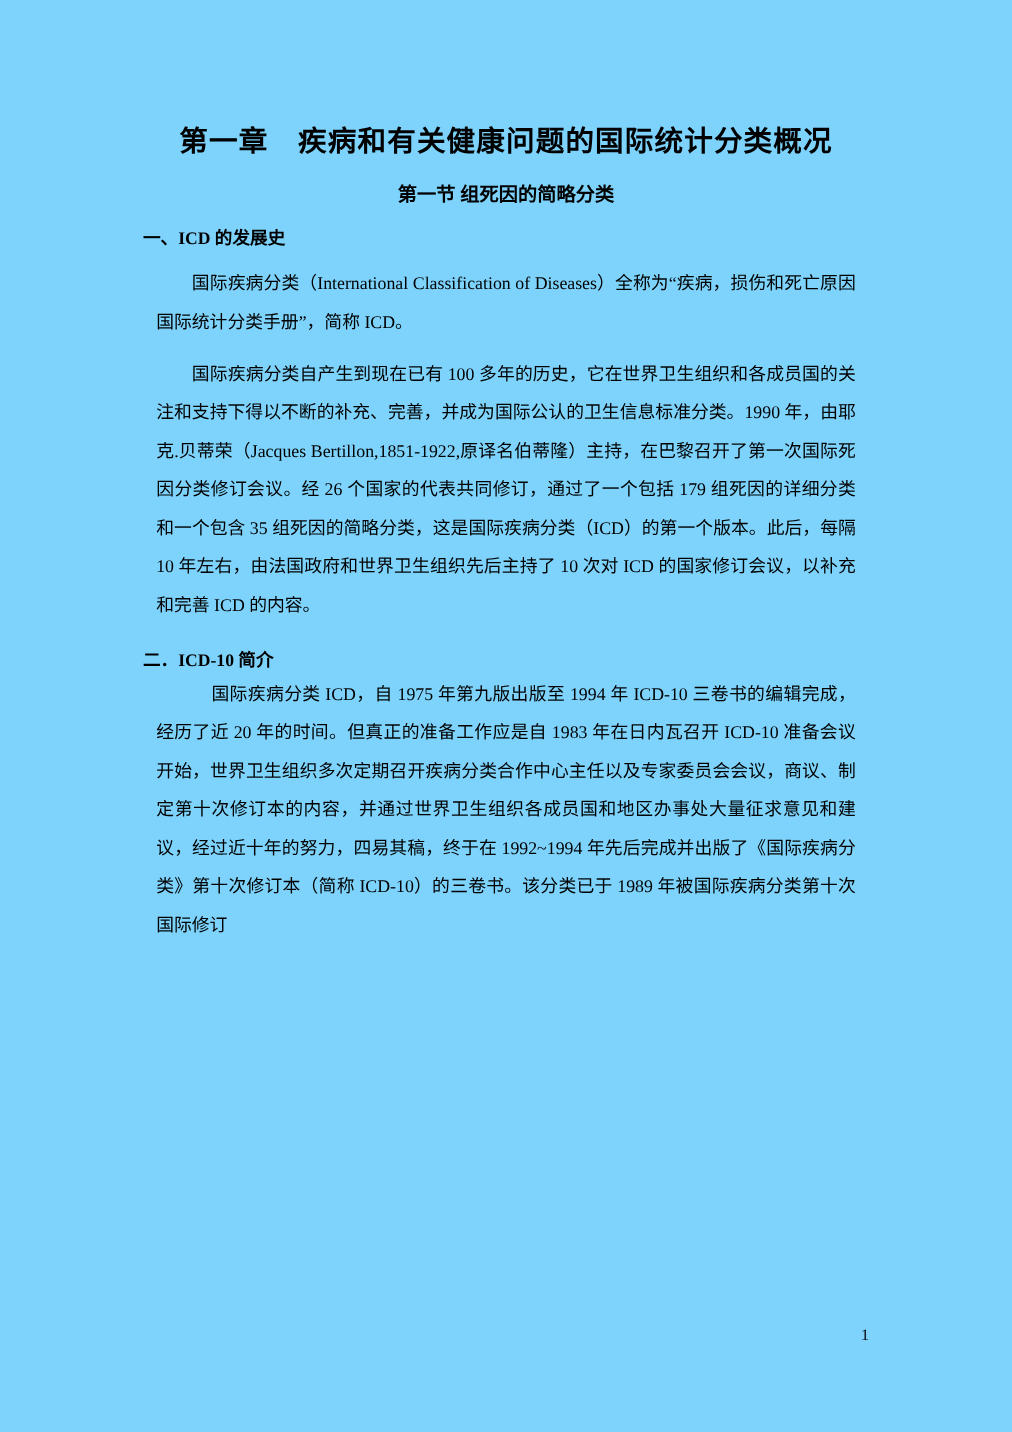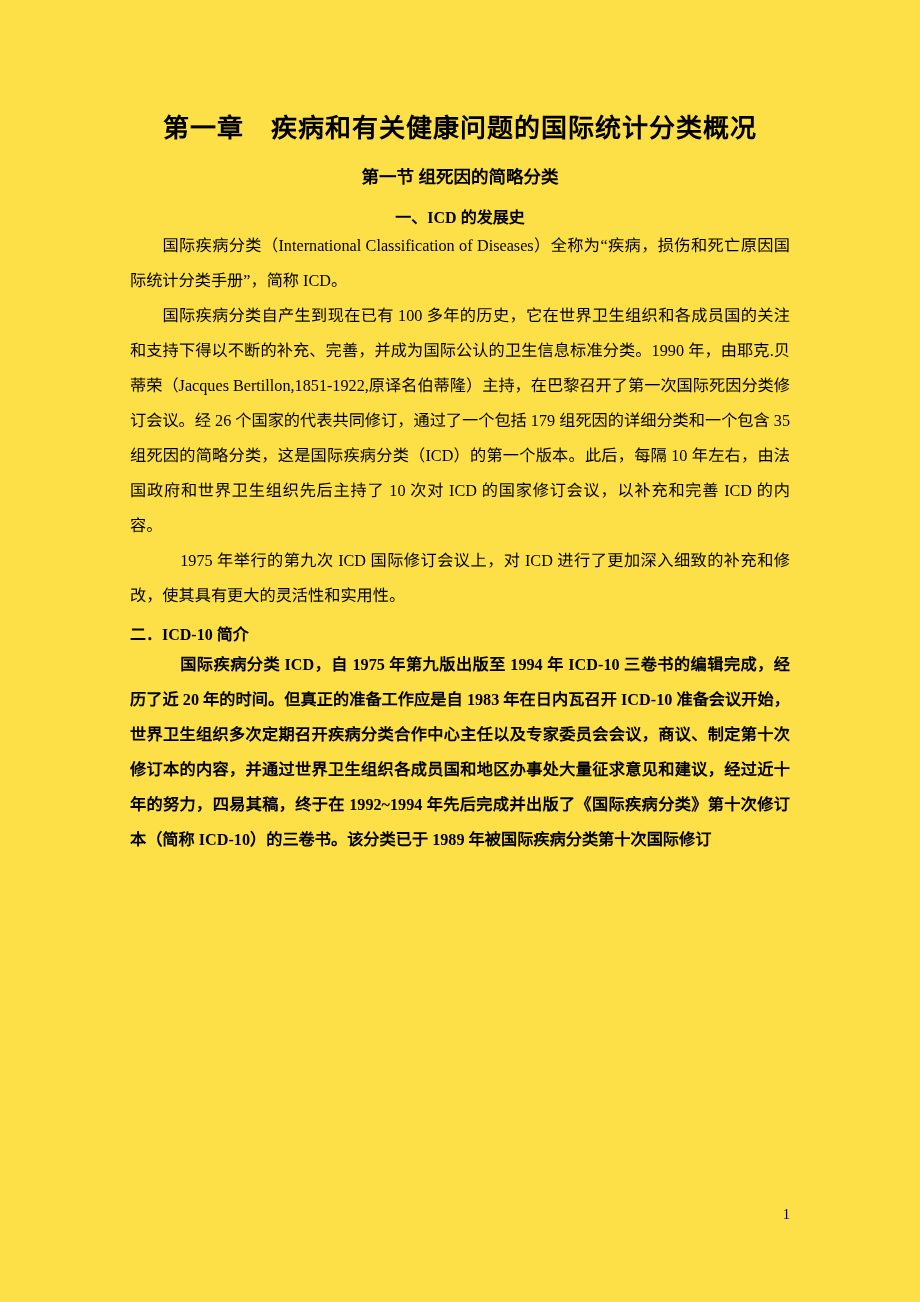--- a/index.html
+++ b/index.html
@@ -12,21 +12,21 @@
     width: 920px;
     height: 1302px;
     position: relative;
     overflow: hidden;
     font-family: "Liberation Serif", "DejaVu Serif", serif;
     color: #000000;
   }
   .page {
     position: absolute;
     inset: 0;
-    background: #fde047;
+    background: #7dd3fc;
   }
   .content {
     position: absolute;
     left: 130px;
     top: 0;
     width: 660px;
   }
 
   
   .chapter-title {
@@ -51,34 +51,34 @@
     white-space: pre;
   }
 
   
   .sub-heading {
     font-size: 16px;
     font-weight: bold;
     margin: 0;
     line-height: 1.3;
   }
-  .sub-heading.h-first { padding-top: 20px; text-align: center; }
+  .sub-heading.h-first { padding-top: 20px; }
   .sub-heading.h-second { padding-top: 11px; }
 
   
   .para {
     font-size: 16.2px;
     line-height: 35px;
-    margin: 0;
+    margin: 12px;
     text-align: justify;
     text-justify: inter-ideograph;
     text-indent: 2em;
   }
   .para.indent-wide { text-indent: 3.1em; }
-  .para.gap-top { margin-top: 2px; font-weight: bold; }
+  .para.gap-top { margin-top: 2px; }
 
   
   .page-number {
     position: absolute;
     left: 0;
     top: 1206px;
     width: 790px;
     text-align: right;
     font-size: 14.5px;
     font-family: "Liberation Serif", "DejaVu Serif", serif;
@@ -94,21 +94,20 @@
 
     <h2 class="section-title">第一节 组死因的简略分类</h2>
 
     <h3 class="sub-heading h-first">一、ICD 的发展史</h3>
 
     <p class="para">国际疾病分类（International Classification of Diseases）全称为“疾病，损伤和死亡原因国际统计分类手册”，简称 ICD。</p>
 
     <p class="para">国际疾病分类自产生到现在已有 100 多年的历史，它在世界卫生组织和各成员国的关注和支持下得以不断的补充、完善，并成为国际公认的卫生信息标准分类。1990 年，由耶克.贝蒂荣（Jacques Bertillon,1851-1922,原译名伯蒂隆）主持，在巴黎召开了第一次国际死因分类修订会议。经 26 个国家的代表共同修订，通过了一个包括 179 组死因的详细分类和一个包含 35 组死因的简略分类，这是国际疾病分类（ICD）的第一个版本。此后，每隔 10 年左右，由法国政府和世界卫生组织先后主持了 10 次对 ICD 的国家修订会议，以补充和完善 ICD 的内容。</p>
 
 
-    <p class="para indent-wide">1975 年举行的第九次 ICD 国际修订会议上，对 ICD 进行了更加深入细致的补充和修改，使其具有更大的灵活性和实用性。</p>
 
 
     <h3 class="sub-heading h-second">二．ICD-10 简介</h3>
 
     <p class="para indent-wide gap-top">国际疾病分类 ICD，自 1975 年第九版出版至 1994 年 ICD-10 三卷书的编辑完成，经历了近 20 年的时间。但真正的准备工作应是自 1983 年在日内瓦召开 ICD-10 准备会议开始，世界卫生组织多次定期召开疾病分类合作中心主任以及专家委员会会议，商议、制定第十次修订本的内容，并通过世界卫生组织各成员国和地区办事处大量征求意见和建议，经过近十年的努力，四易其稿，终于在 1992~1994 年先后完成并出版了《国际疾病分类》第十次修订本（简称 ICD-10）的三卷书。该分类已于 1989 年被国际疾病分类第十次国际修订</p>
 
   </div>
 
   <div class="page-number">1</div>
 </div>

